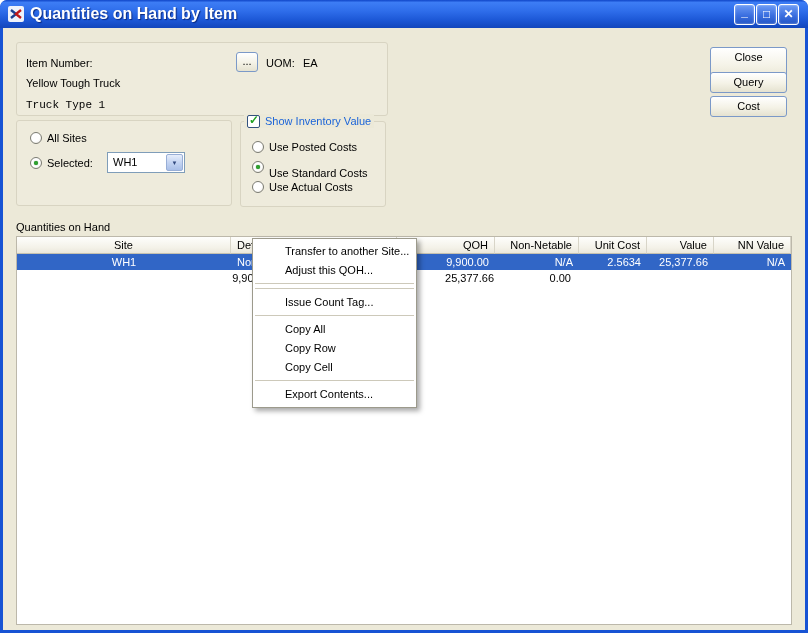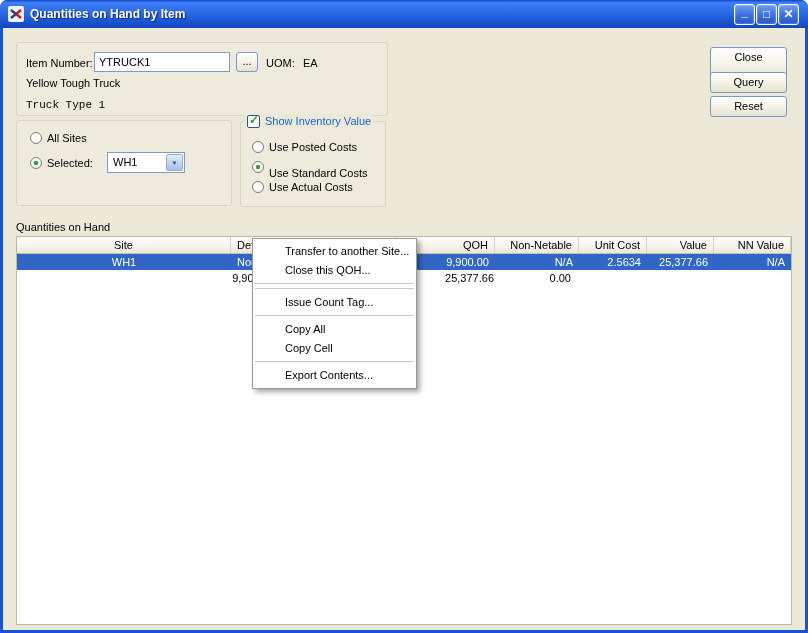--- a/index.html
+++ b/index.html
@@ -11,21 +11,21 @@
   }
   
   #titlebar {
     position:absolute; left:0; top:0; width:808px; height:28px;
     background:linear-gradient(180deg,#0f45c8 0%,#3d7df5 9%,#2e6dea 40%,#1c57d6 72%,#1246bc 100%);
     border-radius:7px 7px 0 0;
   }
   .app-icon { position:absolute; left:8px; top:6px; width:16px; height:16px; }
   #titlebar .title {
     position:absolute; left:30px; top:0; height:28px; line-height:28px;
-    color:#fff; font-weight:bold; font-size:12px;
+    color:#fff; font-weight:bold; font-size:16px;
     text-shadow:1px 1px 1px #0a2a80;
   }
   .tbtn {
     position:absolute; top:4px; width:21px; height:21px; border-radius:3px;
     border:1px solid #ffffff;
     background:linear-gradient(180deg,#6d9bf5 0%,#3b6fe0 55%,#2456c6 100%);
     color:#fff; text-align:center; font-size:12px; line-height:19px; font-weight:bold;
     box-shadow:inset 0 0 2px rgba(255,255,255,.6);
   }
   #btn-min { left:734px; } #btn-max { left:756px; } #btn-x { left:778px; }
@@ -127,30 +127,29 @@
     <div class="title">Quantities on Hand by Item</div>
     <div class="tbtn" id="btn-min"><span>_</span></div>
     <div class="tbtn" id="btn-max"><span>□</span></div>
     <div class="tbtn" id="btn-x"><span>✕</span></div>
   </div>
 
   <div id="client"></div>
 
   <div class="groupbox" id="gb-item"></div>
   <div class="lbl" id="lbl-itemnum">Item Number:</div>
-  <input id="item-input" value="YTRUCK1" style="">
   <div class="xpbtn" id="btn-browse">...</div>
   <div class="lbl" id="lbl-uom">UOM:</div>
   <div class="lbl" id="val-uom">EA</div>
   <div class="lbl" id="desc1">Yellow Tough Truck</div>
   <div class="lbl" id="desc2">Truck Type 1</div>
 
   <div class="xpbtn" id="btn-close">Close</div>
   <div class="xpbtn" id="btn-query">Query</div>
-  <div class="xpbtn" id="btn-print">Reset</div>
+  <div class="xpbtn" id="btn-print">Cost</div>
 
   <div class="groupbox" id="gb-sites"></div>
   <div class="radio" id="radio-all"></div>
   <div class="lbl" id="lbl-all">All Sites</div>
   <div class="radio on" id="radio-sel"></div>
   <div class="lbl" id="lbl-sel">Selected:</div>
   <div class="combo">
     <span class="val">WH1</span>
     <span class="drop"><span>▼</span></span>
   </div>
@@ -194,24 +193,25 @@
       <div class="tc w2 num">9,900.00</div>
       <div class="tc w3 num">0.00</div>
       <div class="tc w4 num"></div>
       <div class="tc w5 num">25,377.66</div>
       <div class="tc w6 num">0.00</div>
     </div>
   </div>
 
   <div id="context-menu">
     <div class="mi">Transfer to another Site...</div>
-    <div class="mi">Close this QOH...</div>
+    <div class="mi">Adjust this QOH...</div>
     <div class="msep"></div>
     <div class="msep"></div>
     <div class="mi">Issue Count Tag...</div>
     <div class="msep"></div>
     <div class="mi">Copy All</div>
+    <div class="mi">Copy Row</div>
     <div class="mi">Copy Cell</div>
     <div class="msep"></div>
     <div class="mi">Export Contents...</div>
   </div>
 
 </div>
 
 </body></html>

